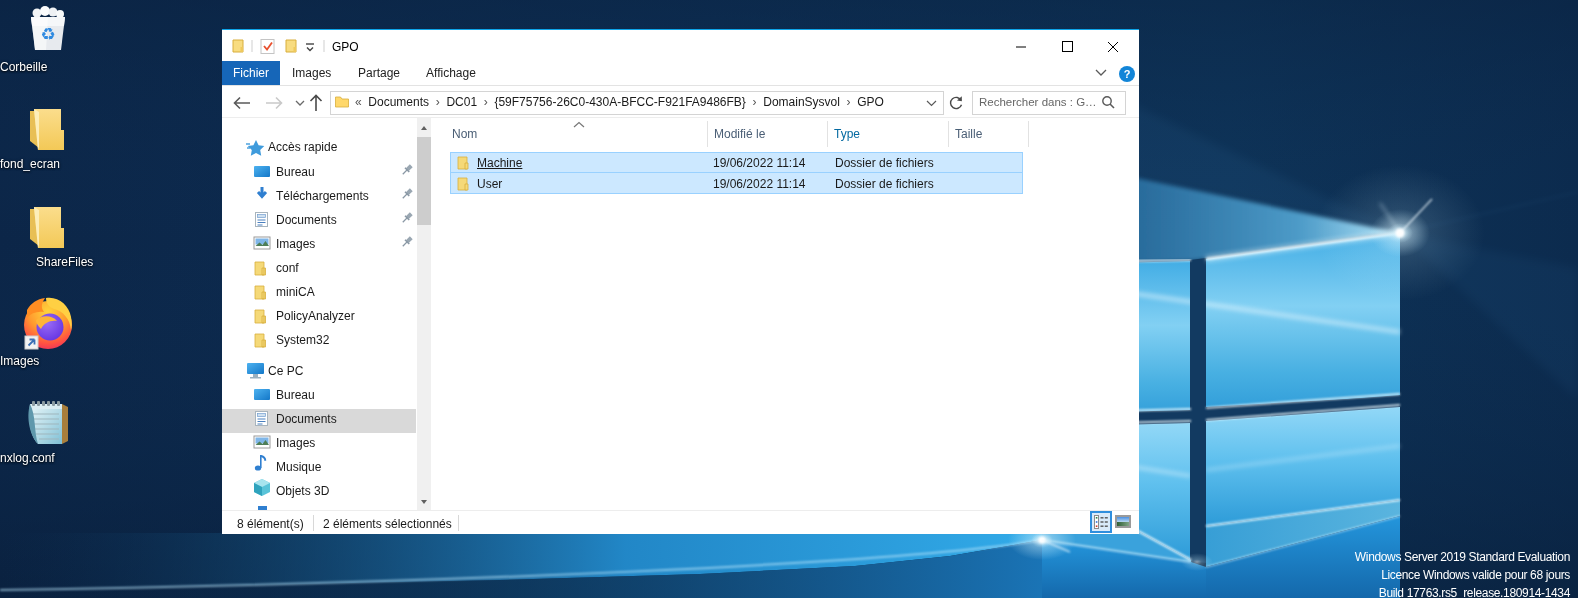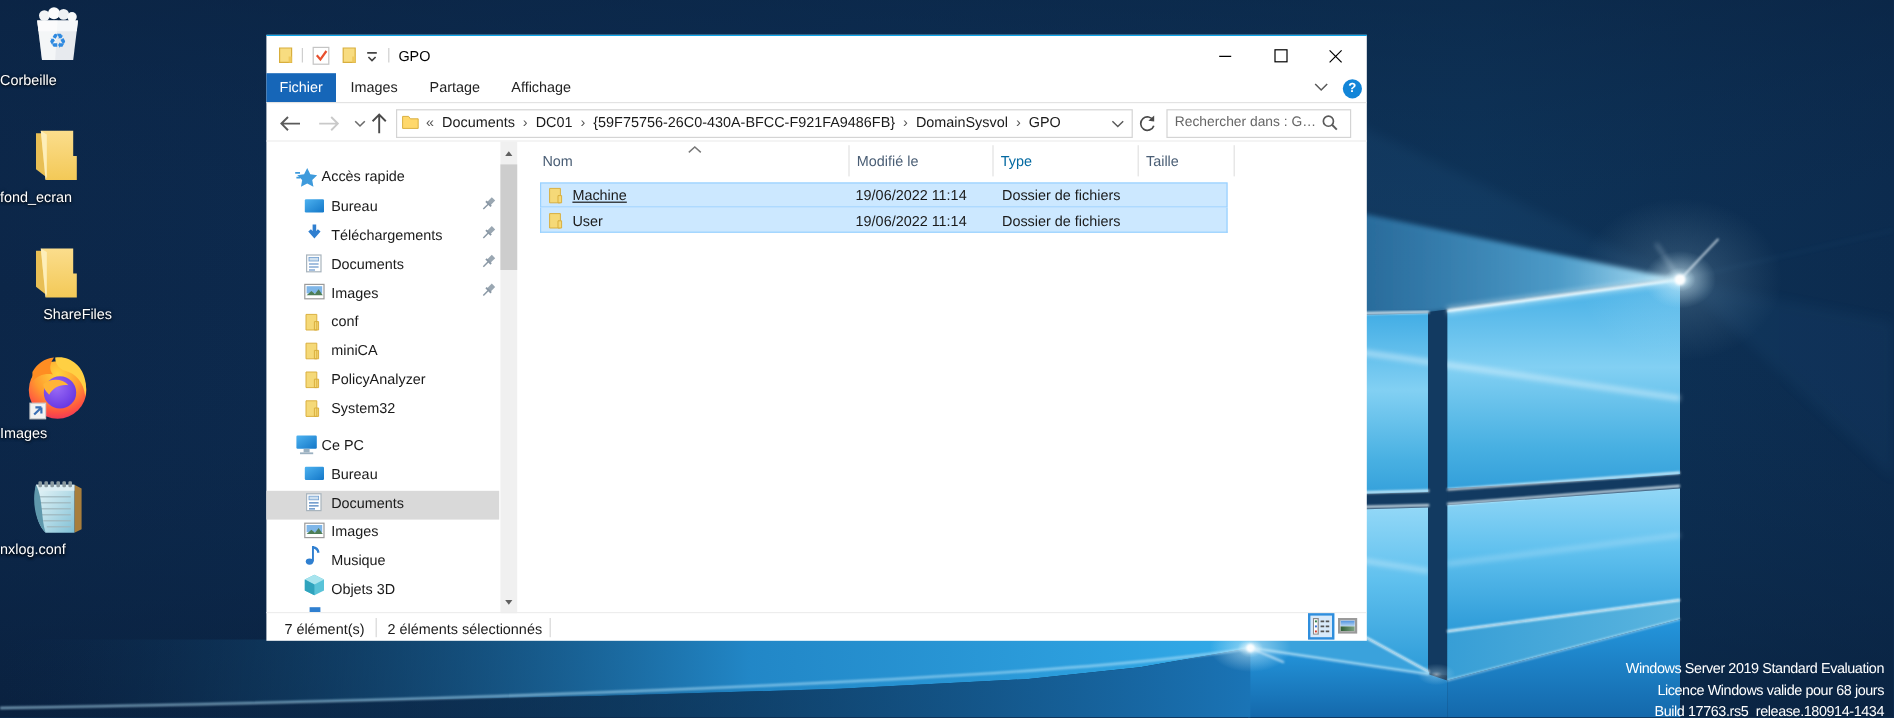--- a/index.html
+++ b/index.html
@@ -345,21 +345,21 @@
     <path d="M9,8 h3 v6 h-3 z" fill="#f5d978" stroke="#d8ae3c" stroke-width="0.8"></path>
   </svg>
   <div class="abs" style="left:255px;top:126px;text-decoration:underline;">Machine</div>
   <div class="abs" style="left:255px;top:147px;">User</div>
   <div class="abs" style="left:491px;top:126px;">19/06/2022 11:14</div>
   <div class="abs" style="left:491px;top:147px;">19/06/2022 11:14</div>
   <div class="abs" style="left:613px;top:126px;">Dossier de fichiers</div>
   <div class="abs" style="left:613px;top:147px;">Dossier de fichiers</div>
 
   <div class="abs" style="left:0;top:480px;width:917px;height:1px;background:#ededed;"></div>
-  <div class="abs" style="left:15px;top:487px;">7 élément(s)</div>
+  <div class="abs" style="left:15px;top:487px;">8 élément(s)</div>
   <div class="sep" style="left:91px;top:485px;height:16px;"></div>
   <div class="abs" style="left:101px;top:487px;">2 éléments sélectionnés</div>
   <div class="sep" style="left:236px;top:485px;height:16px;"></div>
 
   <div class="abs" style="left:868px;top:481px;width:22px;height:22px;border:2px solid #2f8edd;background:#d9eafa;box-sizing:border-box;"></div>
   <svg class="abs" style="left:872px;top:485px;" width="14" height="14" viewBox="0 0 14 14">
     <rect x="0.5" y="0.5" width="4" height="13" fill="#fff" stroke="#8a8a8a"></rect>
     <rect x="1.8" y="2" width="1.6" height="1.6" fill="#2d7d46"></rect>
     <rect x="1.8" y="6.2" width="1.6" height="1.6" fill="#2f6fd8"></rect>
     <rect x="1.8" y="10.4" width="1.6" height="1.6" fill="#d03a2b"></rect>

